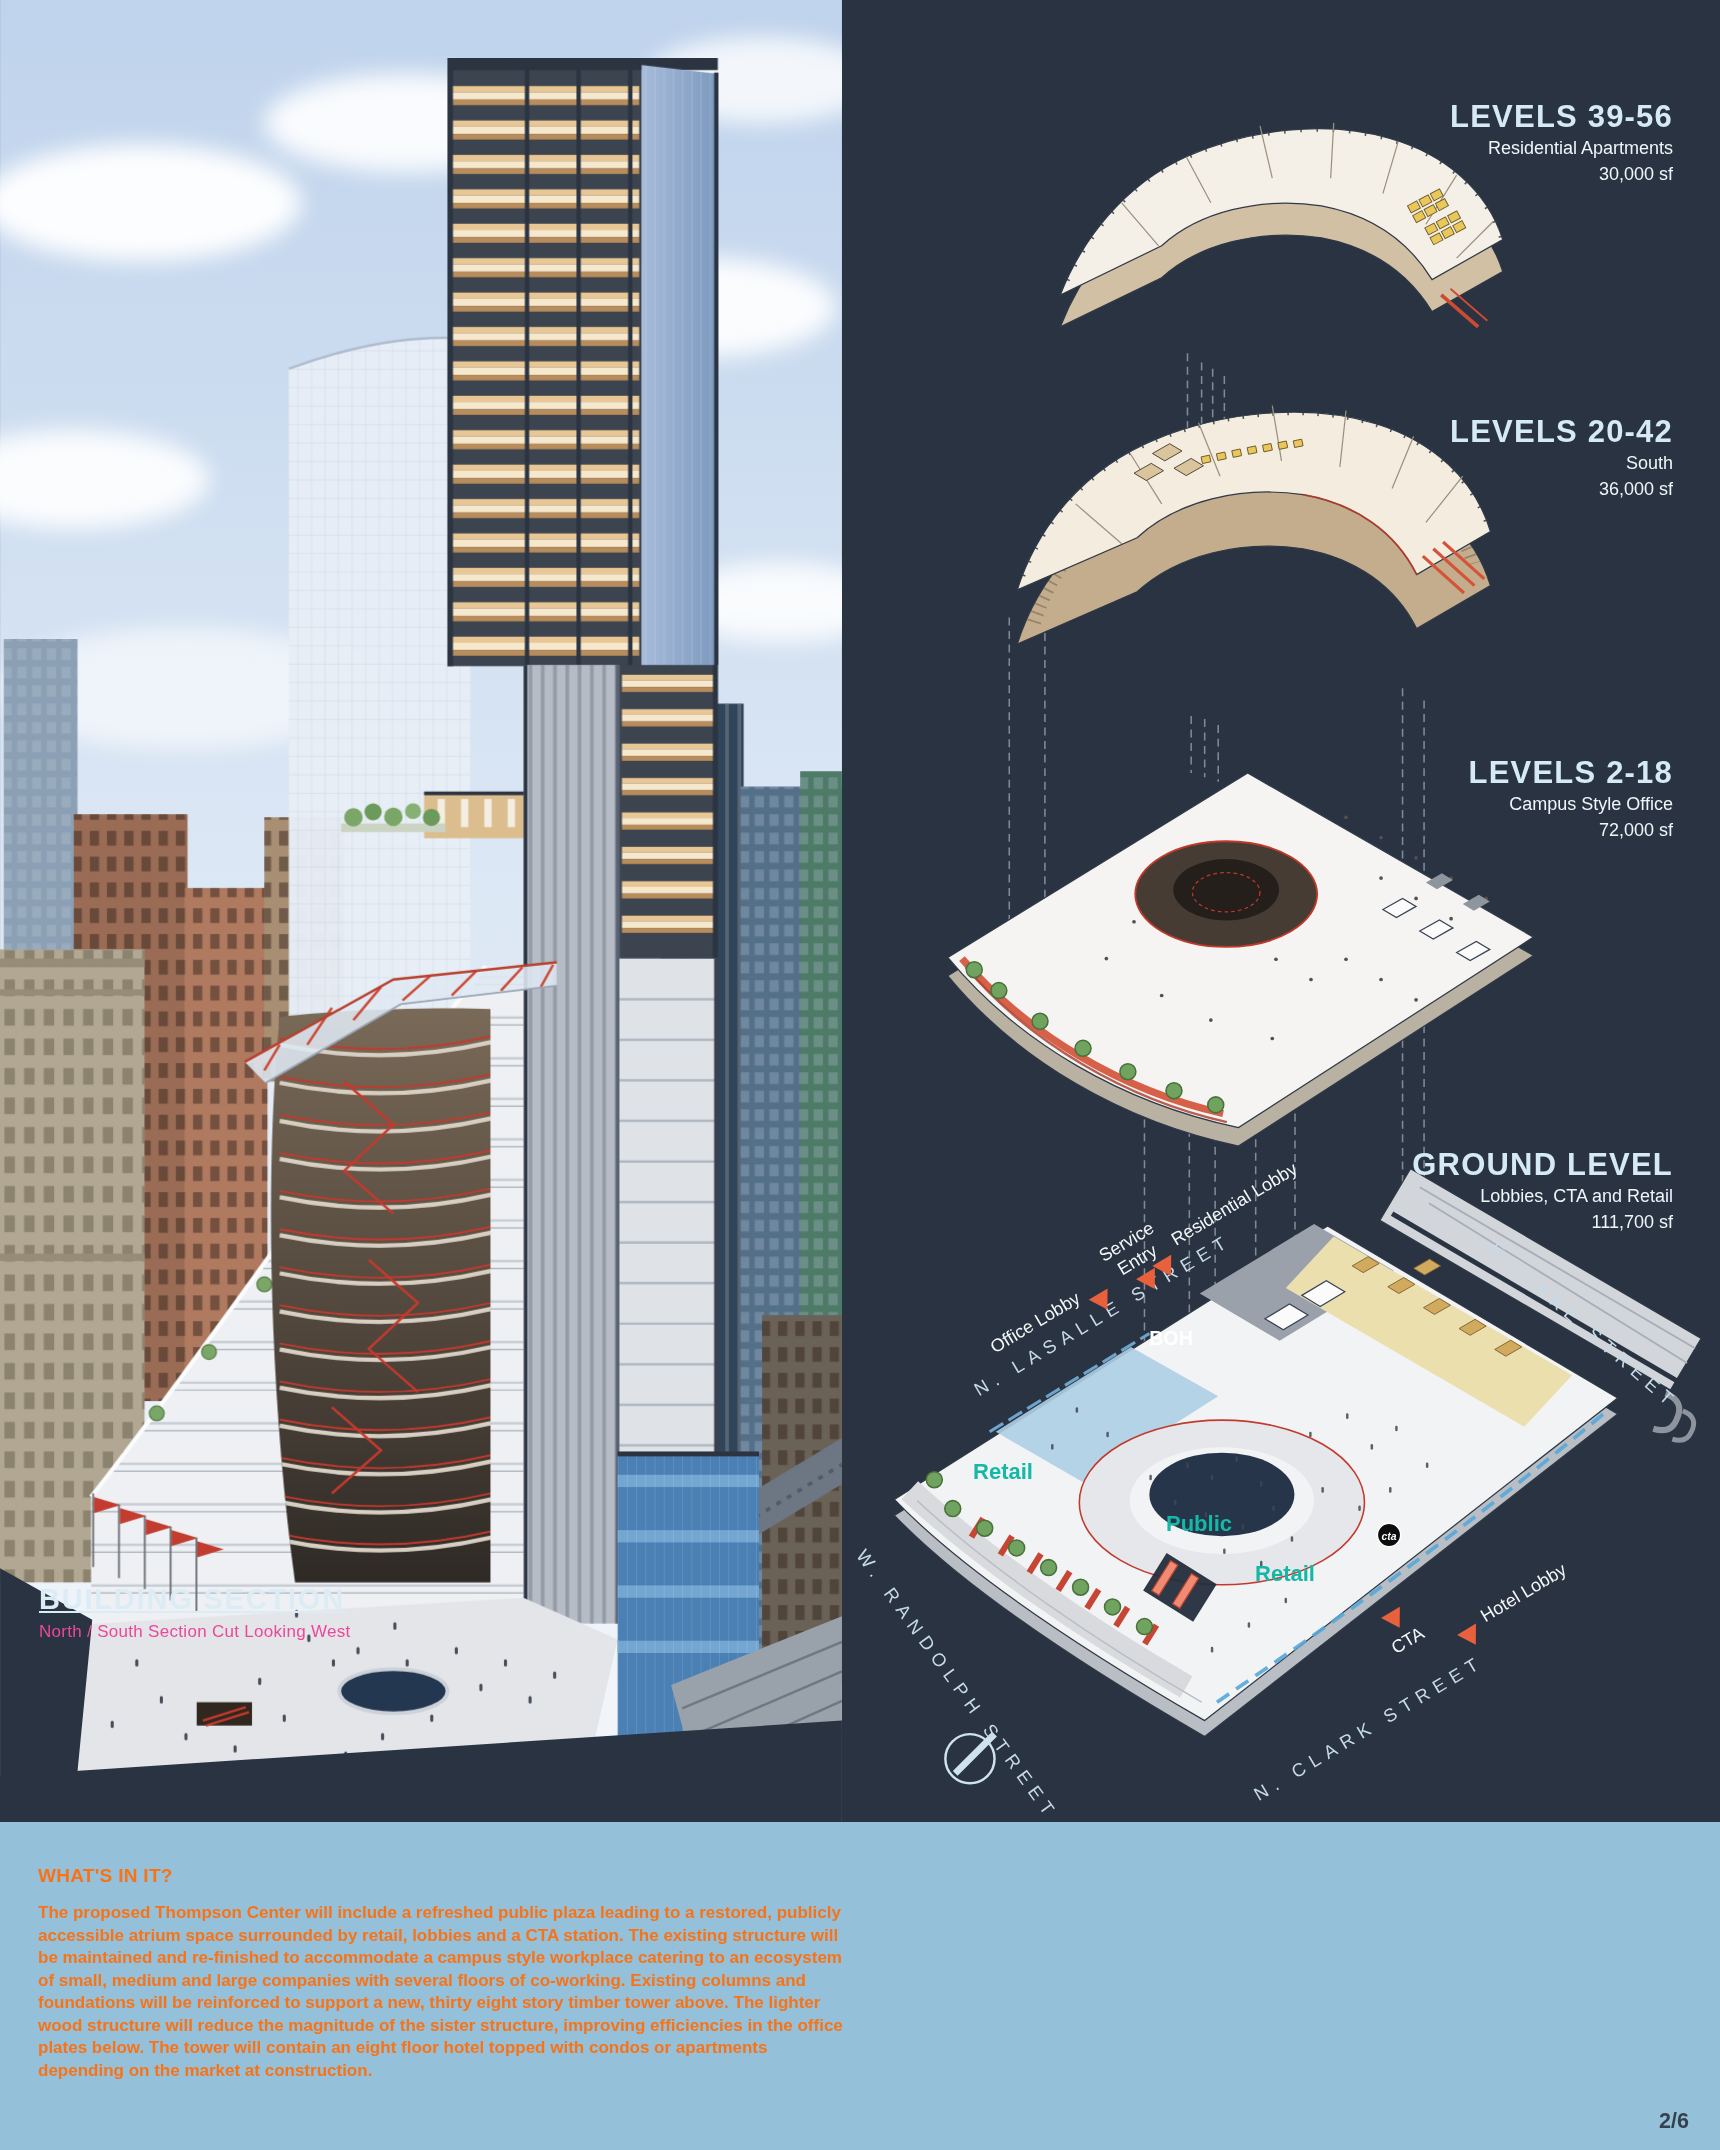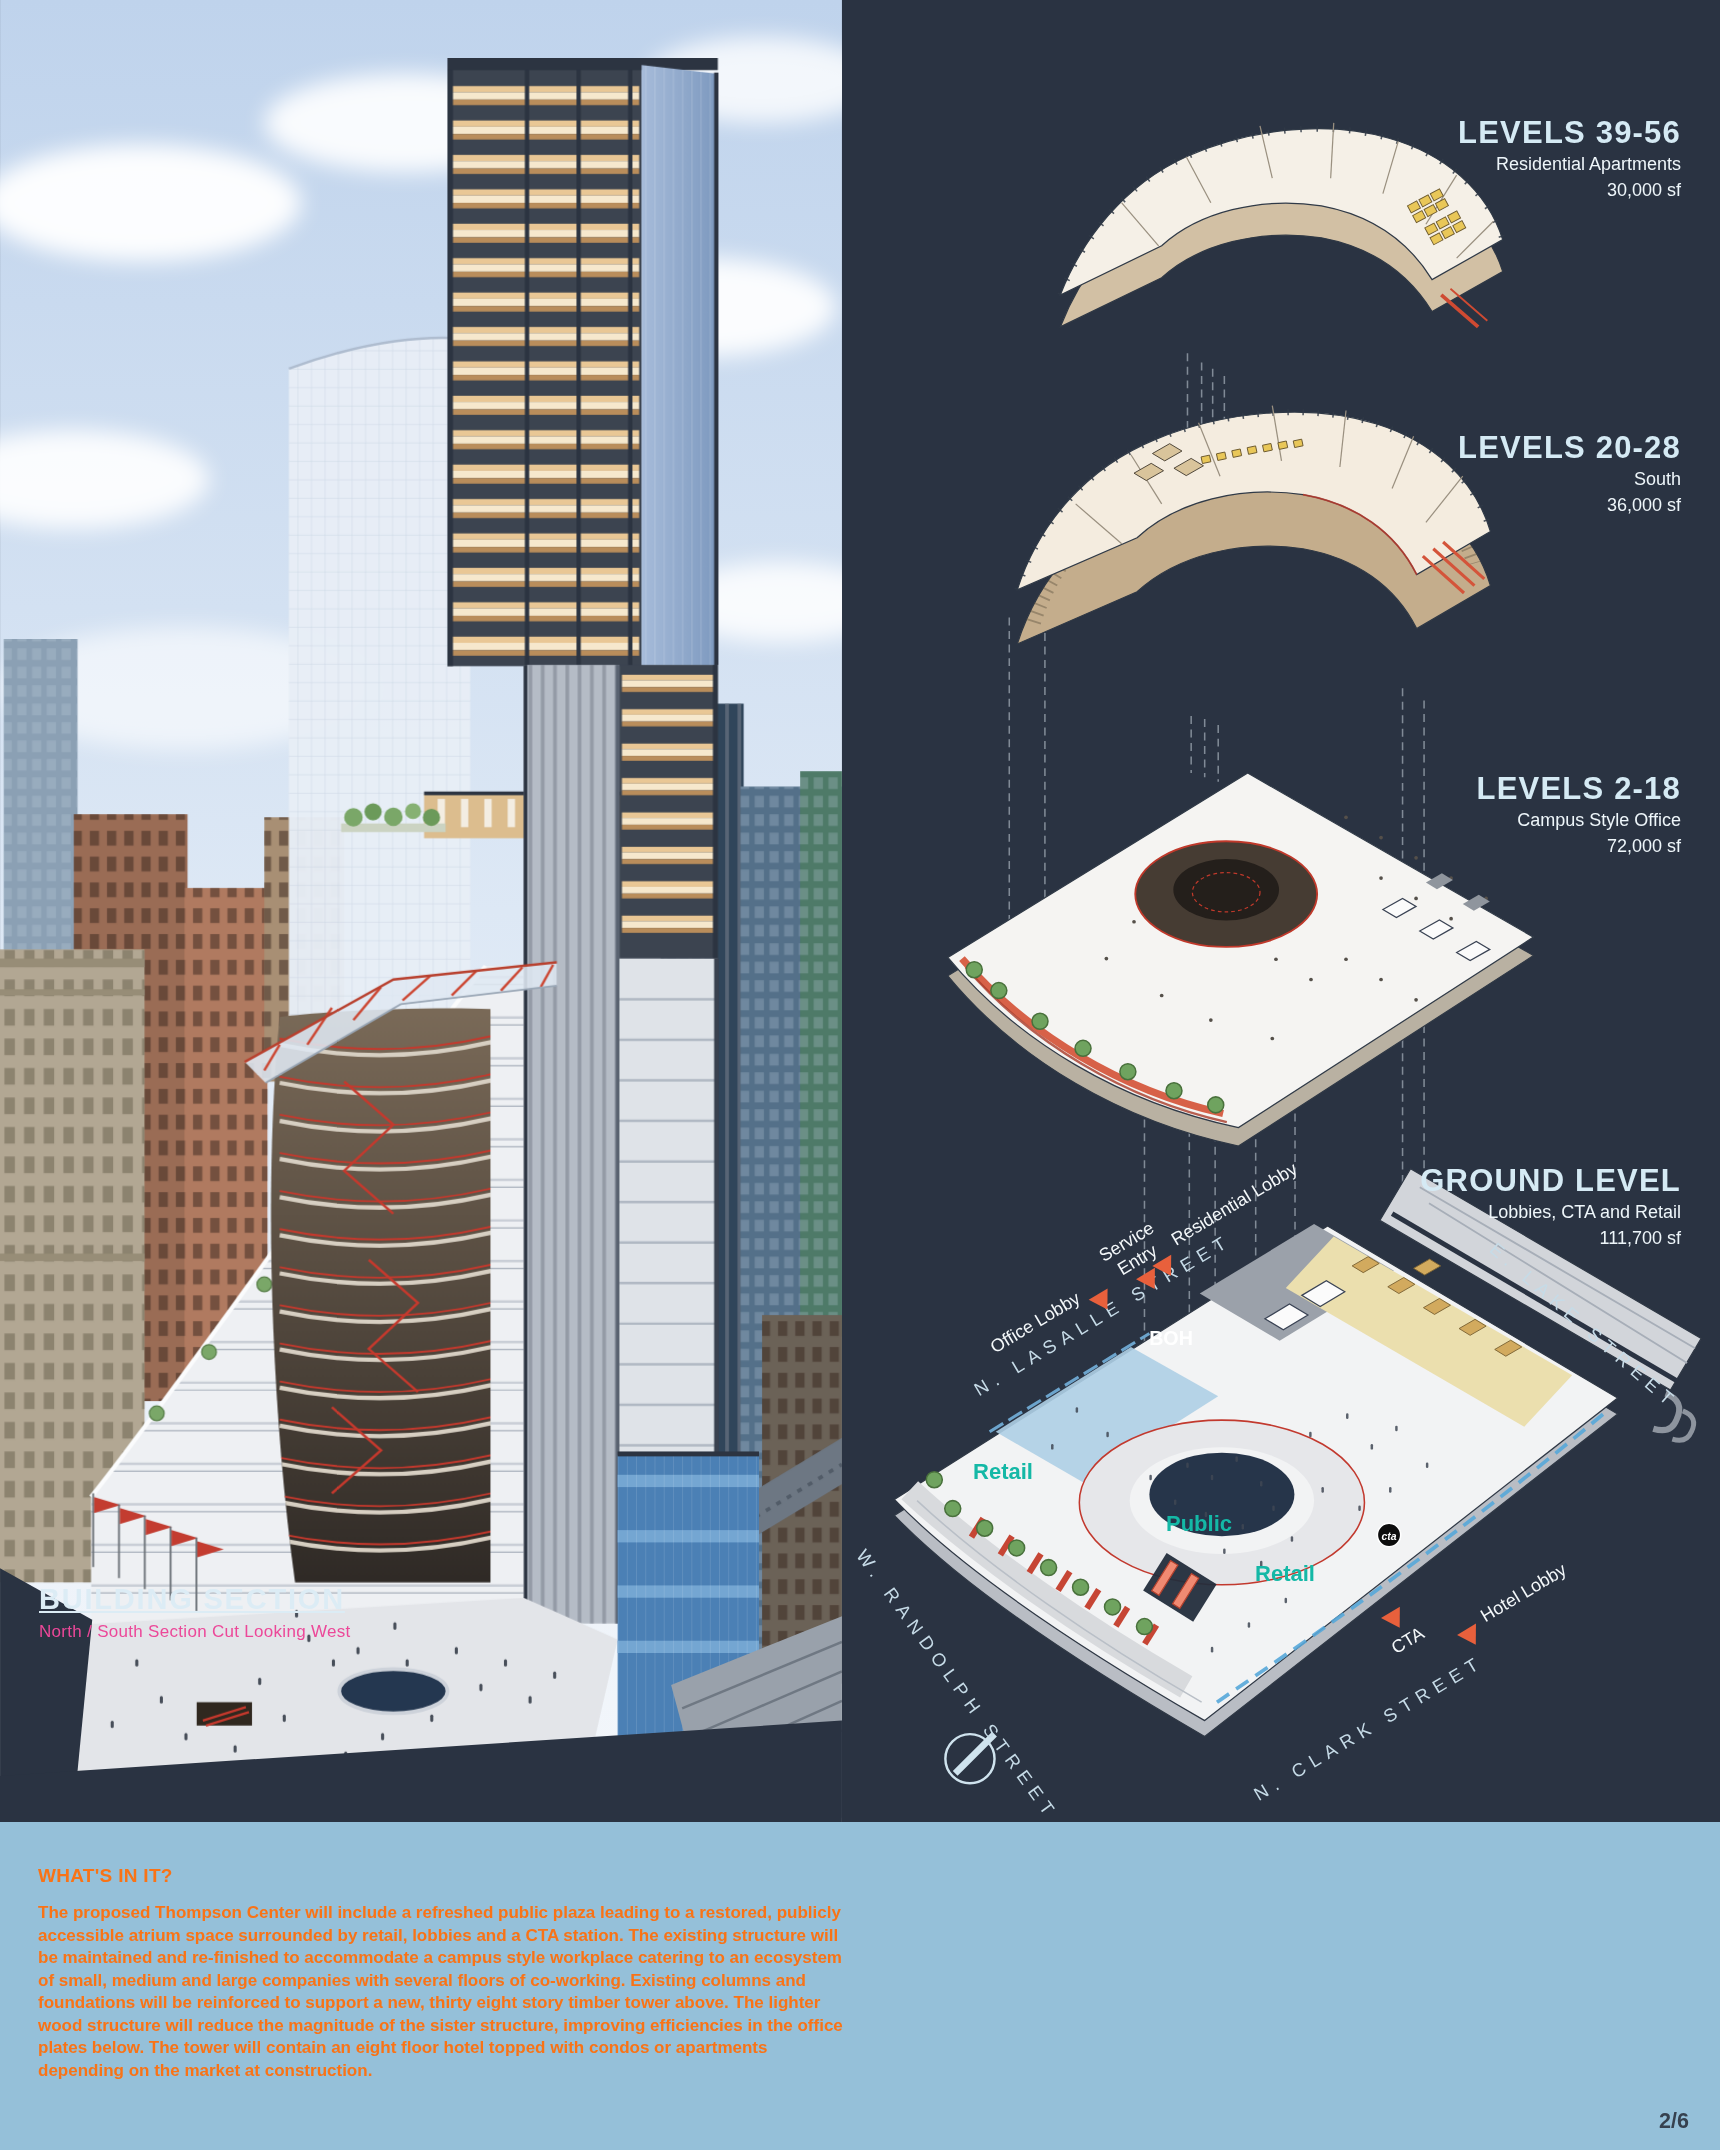--- a/index.html
+++ b/index.html
@@ -10,21 +10,21 @@
     -webkit-font-smoothing:antialiased;
   }
   .abs{position:absolute;}
   
   #left-render{left:0;top:0;width:842px;height:1822px;}
   .section-caption{left:39px;top:1583px;color:#dcecf5;}
   .section-caption .t1{font-size:29px;font-weight:700;letter-spacing:1.8px;text-decoration:underline;}
   .section-caption .t2{font-size:17px;font-weight:400;color:#ec4899;margin-top:6.1px;letter-spacing:0.3px;}
   
   #right-panel-art{left:842px;top:0;width:879px;height:1822px;}
-  .level-label{right:40px;text-align:right;color:#eef6fa;margin-top:16px;}
+  .level-label{right:48px;text-align:right;color:#eef6fa;}
   .level-label .lt{font-size:31px;font-weight:700;letter-spacing:1.2px;color:#d5eaf4;line-height:34px;}
   .level-label .ls{font-size:18px;font-weight:400;line-height:23px;margin-top:3.1px;}
   .street{color:#c6dbe7;font-size:18.4px;letter-spacing:6.8px;white-space:nowrap;font-weight:400;}
   .ann{color:#f4f8fa;font-size:18px;white-space:nowrap;display:flex;align-items:flex-start;font-weight:400;}
   .ann .txt{white-space:pre-line;text-align:center;line-height:21px;}
   .tri{width:0;height:0;border-left:11.7px solid transparent;border-right:11.7px solid transparent;border-top:18.4px solid #e8603c;display:inline-block;}
   .plan-label{color:#14b8a6;font-size:22px;font-weight:700;white-space:nowrap;}
   .plan-label.small{font-size:19.7px;color:#ffffff;}
   
   #bottom-band{left:0;top:1822px;width:1721px;height:329px;background:#95c0d9;}
@@ -651,21 +651,21 @@
     <path d="M184 2886 L248 2822" stroke-width="11"></path>
   </g>
 </svg>
 
 <div class="abs level-label" style="top:100px;">
   <div class="lt">LEVELS 39-56</div>
   <div class="ls">Residential Apartments</div>
   <div class="ls">30,000 sf</div>
 </div>
 <div class="abs level-label" style="top:415px;">
-  <div class="lt">LEVELS 20-28</div>
+  <div class="lt">LEVELS 20-42</div>
   <div class="ls">South</div>
   <div class="ls">36,000 sf</div>
 </div>
 <div class="abs level-label" style="top:756px;">
   <div class="lt">LEVELS 2-18</div>
   <div class="ls">Campus Style Office</div>
   <div class="ls">72,000 sf</div>
 </div>
 <div class="abs level-label" style="top:1148px;">
   <div class="lt">GROUND LEVEL</div>

